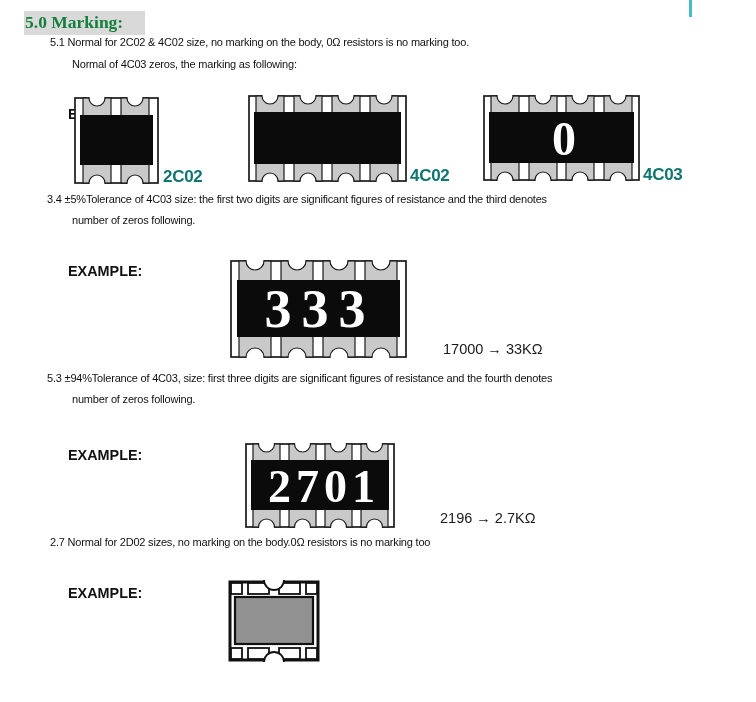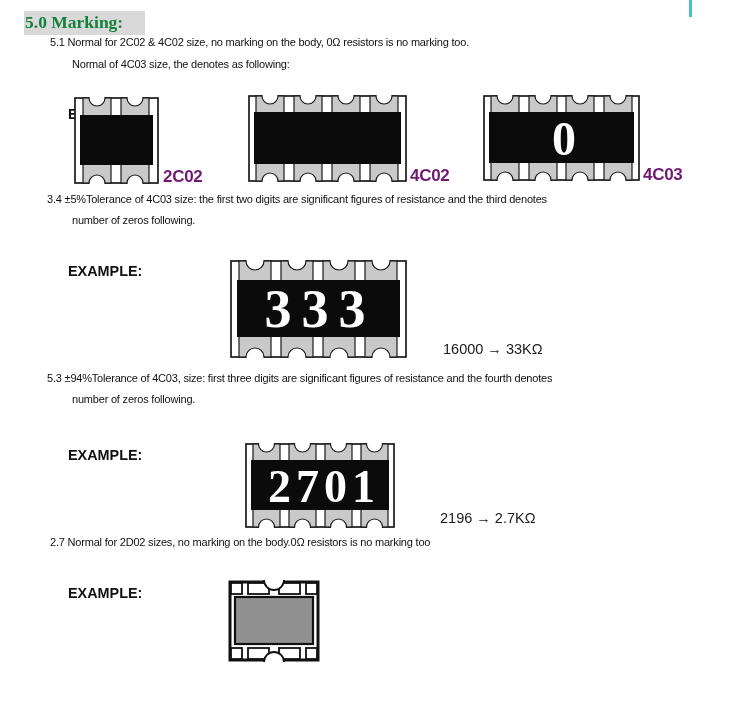--- a/index.html
+++ b/index.html
@@ -4,21 +4,21 @@
 <style>
   html,body{margin:0;padding:0;}
   body{width:756px;height:702px;background:#ffffff;position:relative;overflow:hidden;
        font-family:"Liberation Sans",sans-serif;color:#111;}
   .abs{position:absolute;white-space:nowrap;}
   .heading{left:24px;top:11px;font-family:"Liberation Serif",serif;font-weight:bold;
            font-size:17.5px;background:#d9d9d9;padding:1px 22px 2px 1px;color:#15803d;}
   .caret{left:689px;top:0;width:3px;height:17px;background:#45bec5;position:absolute;}
   .t{font-size:11px;letter-spacing:-0.2px;}
   .ex{font-weight:bold;font-size:14.4px;letter-spacing:0;margin-top:28px;}
-  .chiplabel{font-weight:bold;font-size:17px;letter-spacing:-0.3px;color:#701a75;}
+  .chiplabel{font-weight:bold;font-size:17px;letter-spacing:-0.3px;color:#0f766e;}
   .conv{font-size:14.5px;color:#1a1a1a;}
   svg.chip{position:absolute;overflow:hidden;}
   .outer{fill:#ffffff;stroke:#1a1a1a;stroke-width:1.7;}
   .pad{fill:#c9c9c9;stroke:#1a1a1a;stroke-width:1.2;}
   .notch{fill:#ffffff;stroke:#1a1a1a;stroke-width:1.2;}
   .bodyblk{fill:#0b0b0b;}
   .mark{fill:#ffffff;font-family:"Liberation Serif",serif;font-weight:bold;text-anchor:middle;}
   .outer2d{fill:#ffffff;stroke:#111;stroke-width:3;}
   .tab2d{fill:#ffffff;stroke:#111;stroke-width:1.8;}
   .arc2d{fill:#ffffff;stroke:#111;stroke-width:1.8;}
@@ -26,21 +26,21 @@
 </style>
 </head>
 <body>
 
 <div>
 
   <div class="abs heading">5.0 Marking:</div>
   <div class="caret"></div>
 
   <div class="abs t" style="left:50px;top:36px">5.1 Normal for 2C02 &amp; 4C02 size, no marking on the body, 0Ω resistors is no marking too.</div>
-  <div class="abs t" style="left:72px;top:58px">Normal of 4C03 size, the denotes as following:</div>
+  <div class="abs t" style="left:72px;top:58px">Normal of 4C03 zeros, the marking as following:</div>
   <div class="abs t ex" style="left:68px;top:78px">EXAMPLE:</div>
 
   <svg class="chip" style="left:74px;top:97px" width="85" height="87" viewBox="0 0 85 87">
     <rect class="outer" x="1" y="1" width="83" height="85"></rect>
     <g>
       <rect class="pad" x="9" y="1" width="28" height="19"></rect>
       <rect class="pad" x="47" y="1" width="28" height="19"></rect>
       <rect class="pad" x="9" y="67" width="28" height="19"></rect>
       <rect class="pad" x="47" y="67" width="28" height="19"></rect>
     </g>
@@ -129,21 +129,21 @@
       <circle class="notch" cx="109" cy="1" r="9"></circle>
         <circle class="notch" cx="151" cy="1" r="9"></circle>
       <circle class="notch" cx="25" cy="97" r="9"></circle>
         <circle class="notch" cx="67" cy="97" r="9"></circle>
       <circle class="notch" cx="109" cy="97" r="9"></circle>
         <circle class="notch" cx="151" cy="97" r="9"></circle>
     </g>
     <rect class="bodyblk" x="7" y="20" width="163" height="57"></rect>
     <text class="mark" x="90" y="67" font-size="54" letter-spacing="10">333</text>
   </svg>
-  <div class="abs conv" style="left:443px;top:341px">16000 → 33KΩ</div>
+  <div class="abs conv" style="left:443px;top:341px">17000 → 33KΩ</div>
 
   <div class="abs t" style="left:47px;top:372px">5.3 ±94%Tolerance of 4C03, size: first three digits are significant figures of resistance and the fourth denotes</div>
   <div class="abs t" style="left:72px;top:393px">number of zeros following.</div>
   <div class="abs t ex" style="left:68px;top:419px">EXAMPLE:</div>
 
   <svg class="chip" style="left:245px;top:443px" width="150" height="85" viewBox="0 0 150 85">
     <rect class="outer" x="1" y="1" width="148" height="83"></rect>
     <g>
       <rect class="pad" x="8" y="1" width="27" height="19"></rect>
         <rect class="pad" x="44" y="1" width="27" height="19"></rect>

